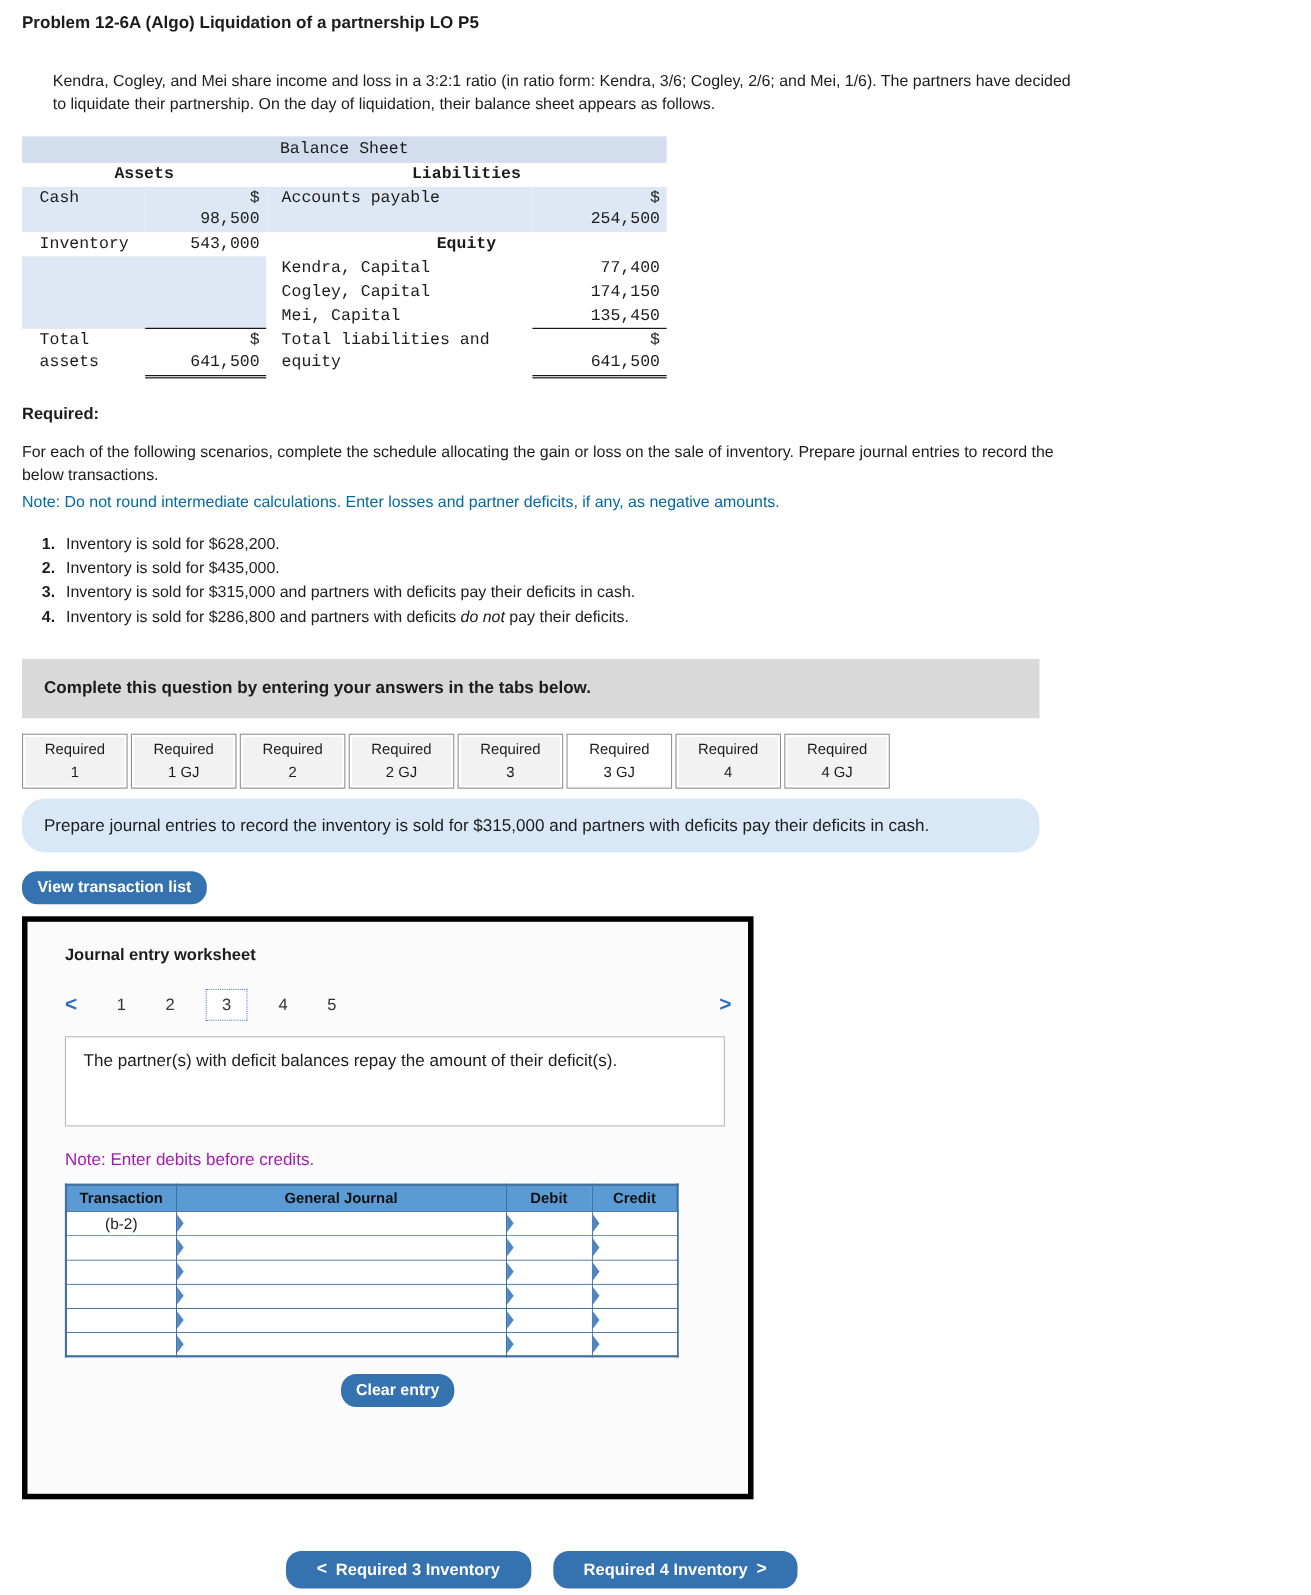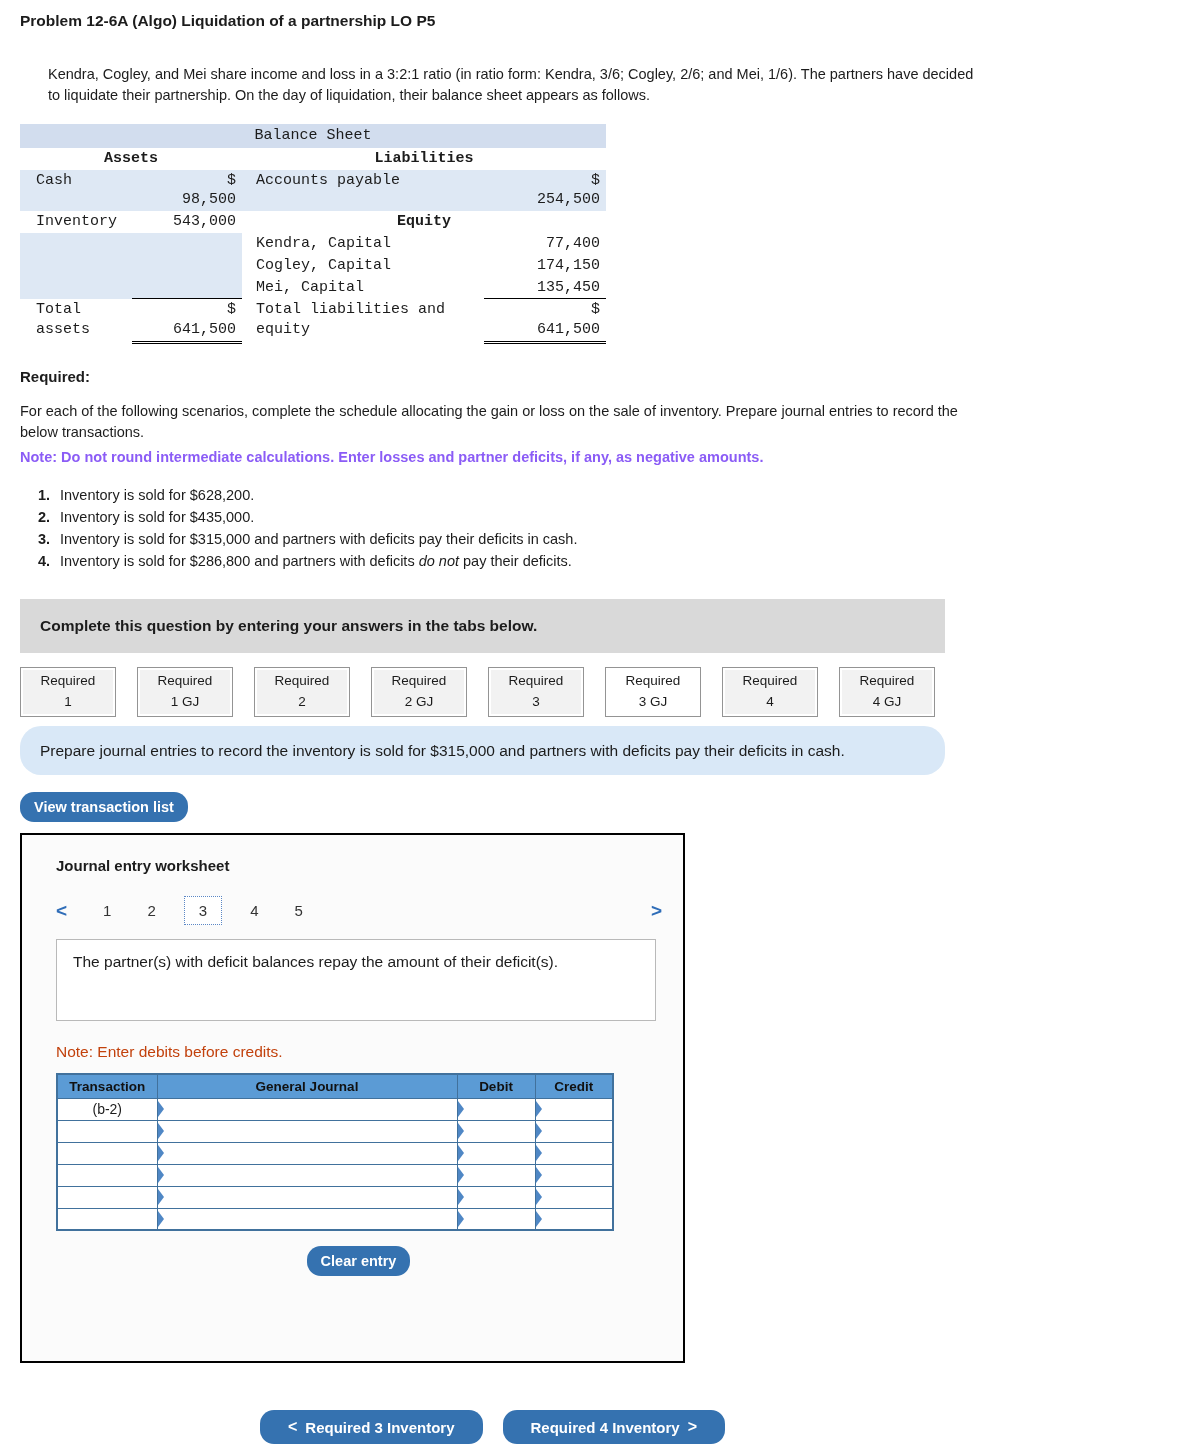--- a/index.html
+++ b/index.html
@@ -28,31 +28,31 @@
   .bs .bs-title { background:#d2ddee; text-align:center; padding:2px 0; }
   .bs .colhead { font-weight:bold; text-align:center; }
   .bs .stripe { background:#dee8f4; }
   .bs .rule-top { border-top:1px solid #000; }
   .bs .dbl { border-bottom:3px double #000; }
   .bs .amt2 div { text-align:right; }
 
   
   .req-head { margin-top:24px; font-size:15px; font-weight:bold; }
   .req-instr { margin-top:16px; font-size:14.5px; line-height:1.45; max-width:945px; }
-  .req-note { margin-top:6px; font-size:14.5px; font-weight:bold; color:#8b5cf6; }
+  .req-note { margin-top:6px; font-size:14.5px; font-weight:normal; color:#0369a1; }
   .req-list { margin-top:22px; margin-left:18px; font-size:14.5px; }
   .req-item { display:flex; margin-bottom:6px; }
   .req-item .num { font-weight:bold; width:22px; flex:0 0 22px; }
 
   
   .banner {
     margin-top:30px; width:925px; background:#d9d9d9;
     padding:18px 20px; font-size:15.5px; font-weight:bold;
   }
-  .tabs { margin-top:14px; display:flex; gap:21px; }
+  .tabs { margin-top:14px; display:flex; gap:3px; }
   .tab {
     width:96px; padding:3px 2px; text-align:center;
     font-size:13.5px; line-height:1.55;
     background:#f2f2f2; border:1px solid #949494; cursor:pointer;
     box-shadow:inset 0 0 0 2px #ffffff;
   }
   .tab.active { background:#ffffff; }
 
   .task-panel {
     margin-top:9px; width:925px; background:#d9e8f7;
@@ -63,38 +63,38 @@
     display:inline-flex; align-items:center; gap:8px;
     background:#3572b0; color:#fff; font-weight:bold; font-size:14.5px;
     font-family:"Liberation Sans", sans-serif;
     border:none; border-radius:14px; padding:7px 14px; cursor:pointer;
   }
   .vtl-btn { margin-top:17px; }
 
   
   .worksheet {
     margin-top:11px; width:665px; min-height:530px;
-    background:#fbfbfb; border:2px solid #000000;
+    background:#fbfbfb; border:5px solid #000000;
     padding:22px 0 24px 34px;
   }
   .ws-title { font-size:15px; font-weight:bold; }
   .pager { margin-top:22px; display:flex; align-items:center; width:612px; }
   .chev { color:#2f6db8; font-weight:bold; font-size:19px; cursor:pointer; }
   .chev.next { margin-left:auto; margin-right:6px; }
   .pnum { font-size:15px; color:#333; margin-left:36px; cursor:pointer; }
   .pnum.active {
     border:1px dotted #5b87c5; background:#fff;
     padding:5px 14px; margin-left:28px; margin-right:-8px;
   }
   .instr-box {
     margin-top:14px; width:600px; min-height:82px;
     background:#fff; border:1px solid #b9b9b9;
     padding:12px 16px; font-size:15.5px; line-height:1.35;
   }
-  .ws-note { margin-top:22px; font-size:15.5px; color:#c2410c; }
+  .ws-note { margin-top:22px; font-size:15.5px; color:#a21caf; }
 
   table.journal { margin-top:12px; border-collapse:collapse; border:2px solid #41719c; }
   .journal th {
     background:#5b9bd5; color:#111; font-size:13.5px; font-weight:bold;
     border:1px solid #41719c; padding:3px 4px; height:24px;
   }
   .journal td {
     border:1px solid #41719c; background:#fff; height:22px;
     font-size:14px; position:relative;
   }

